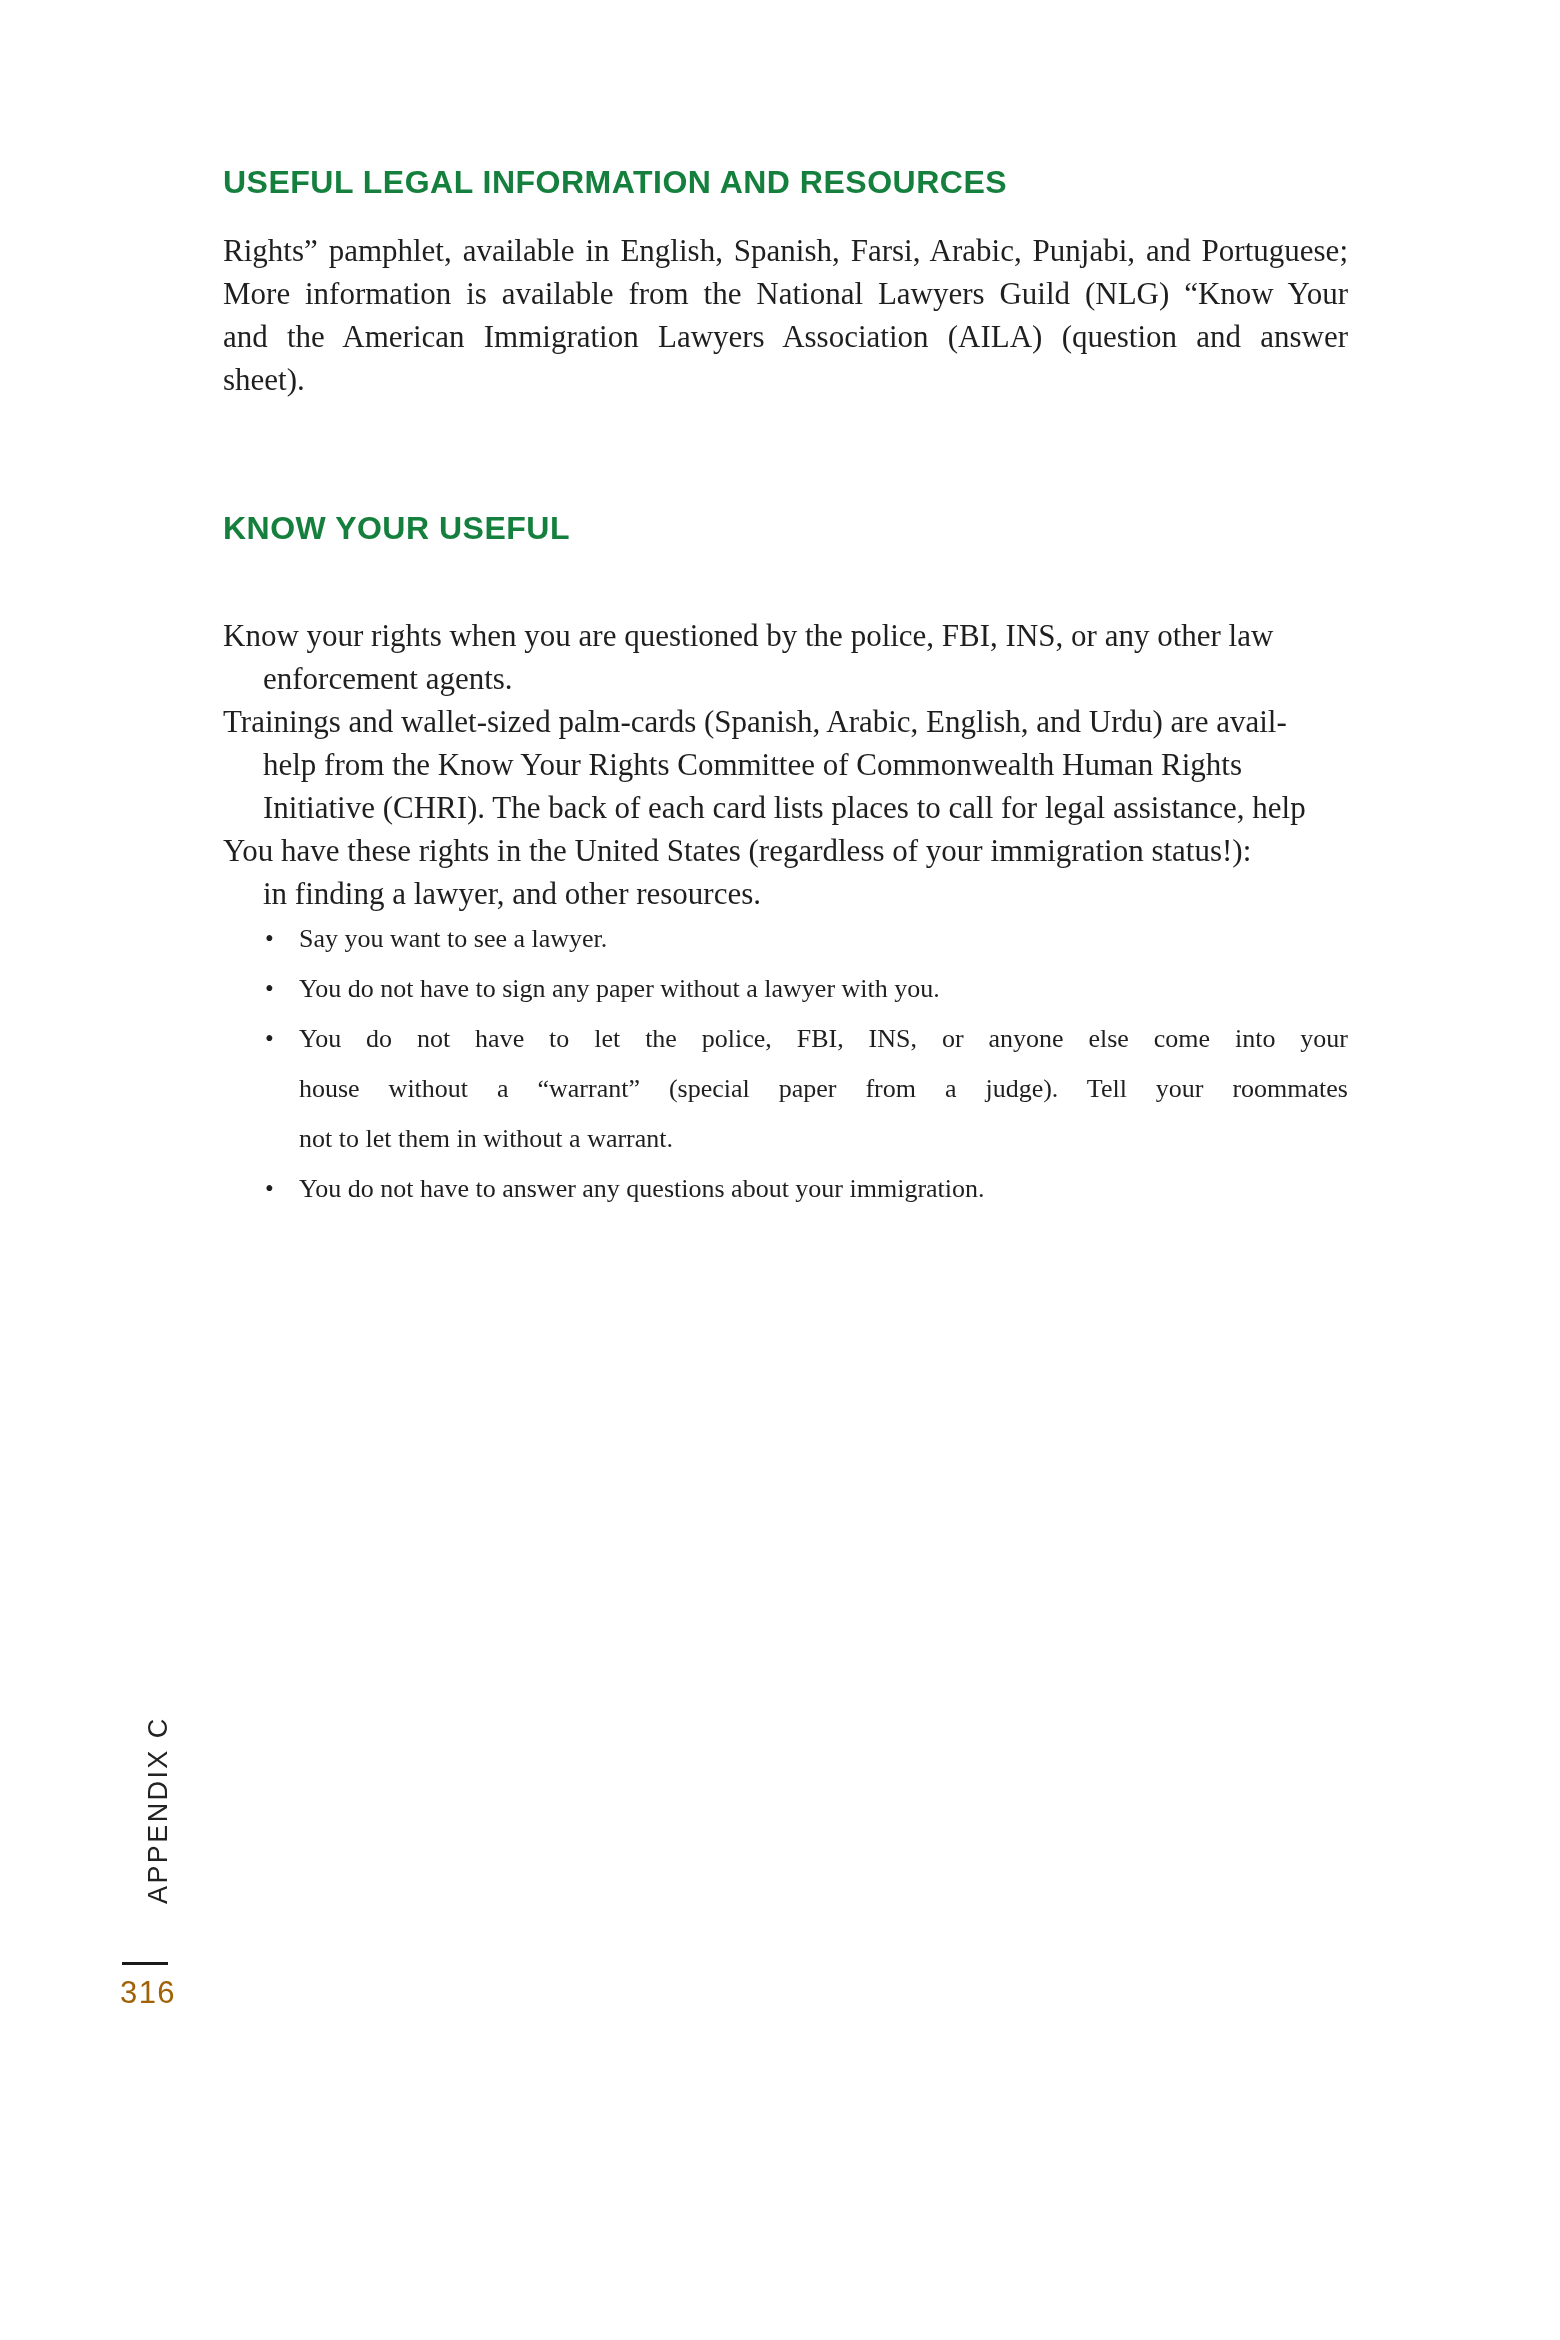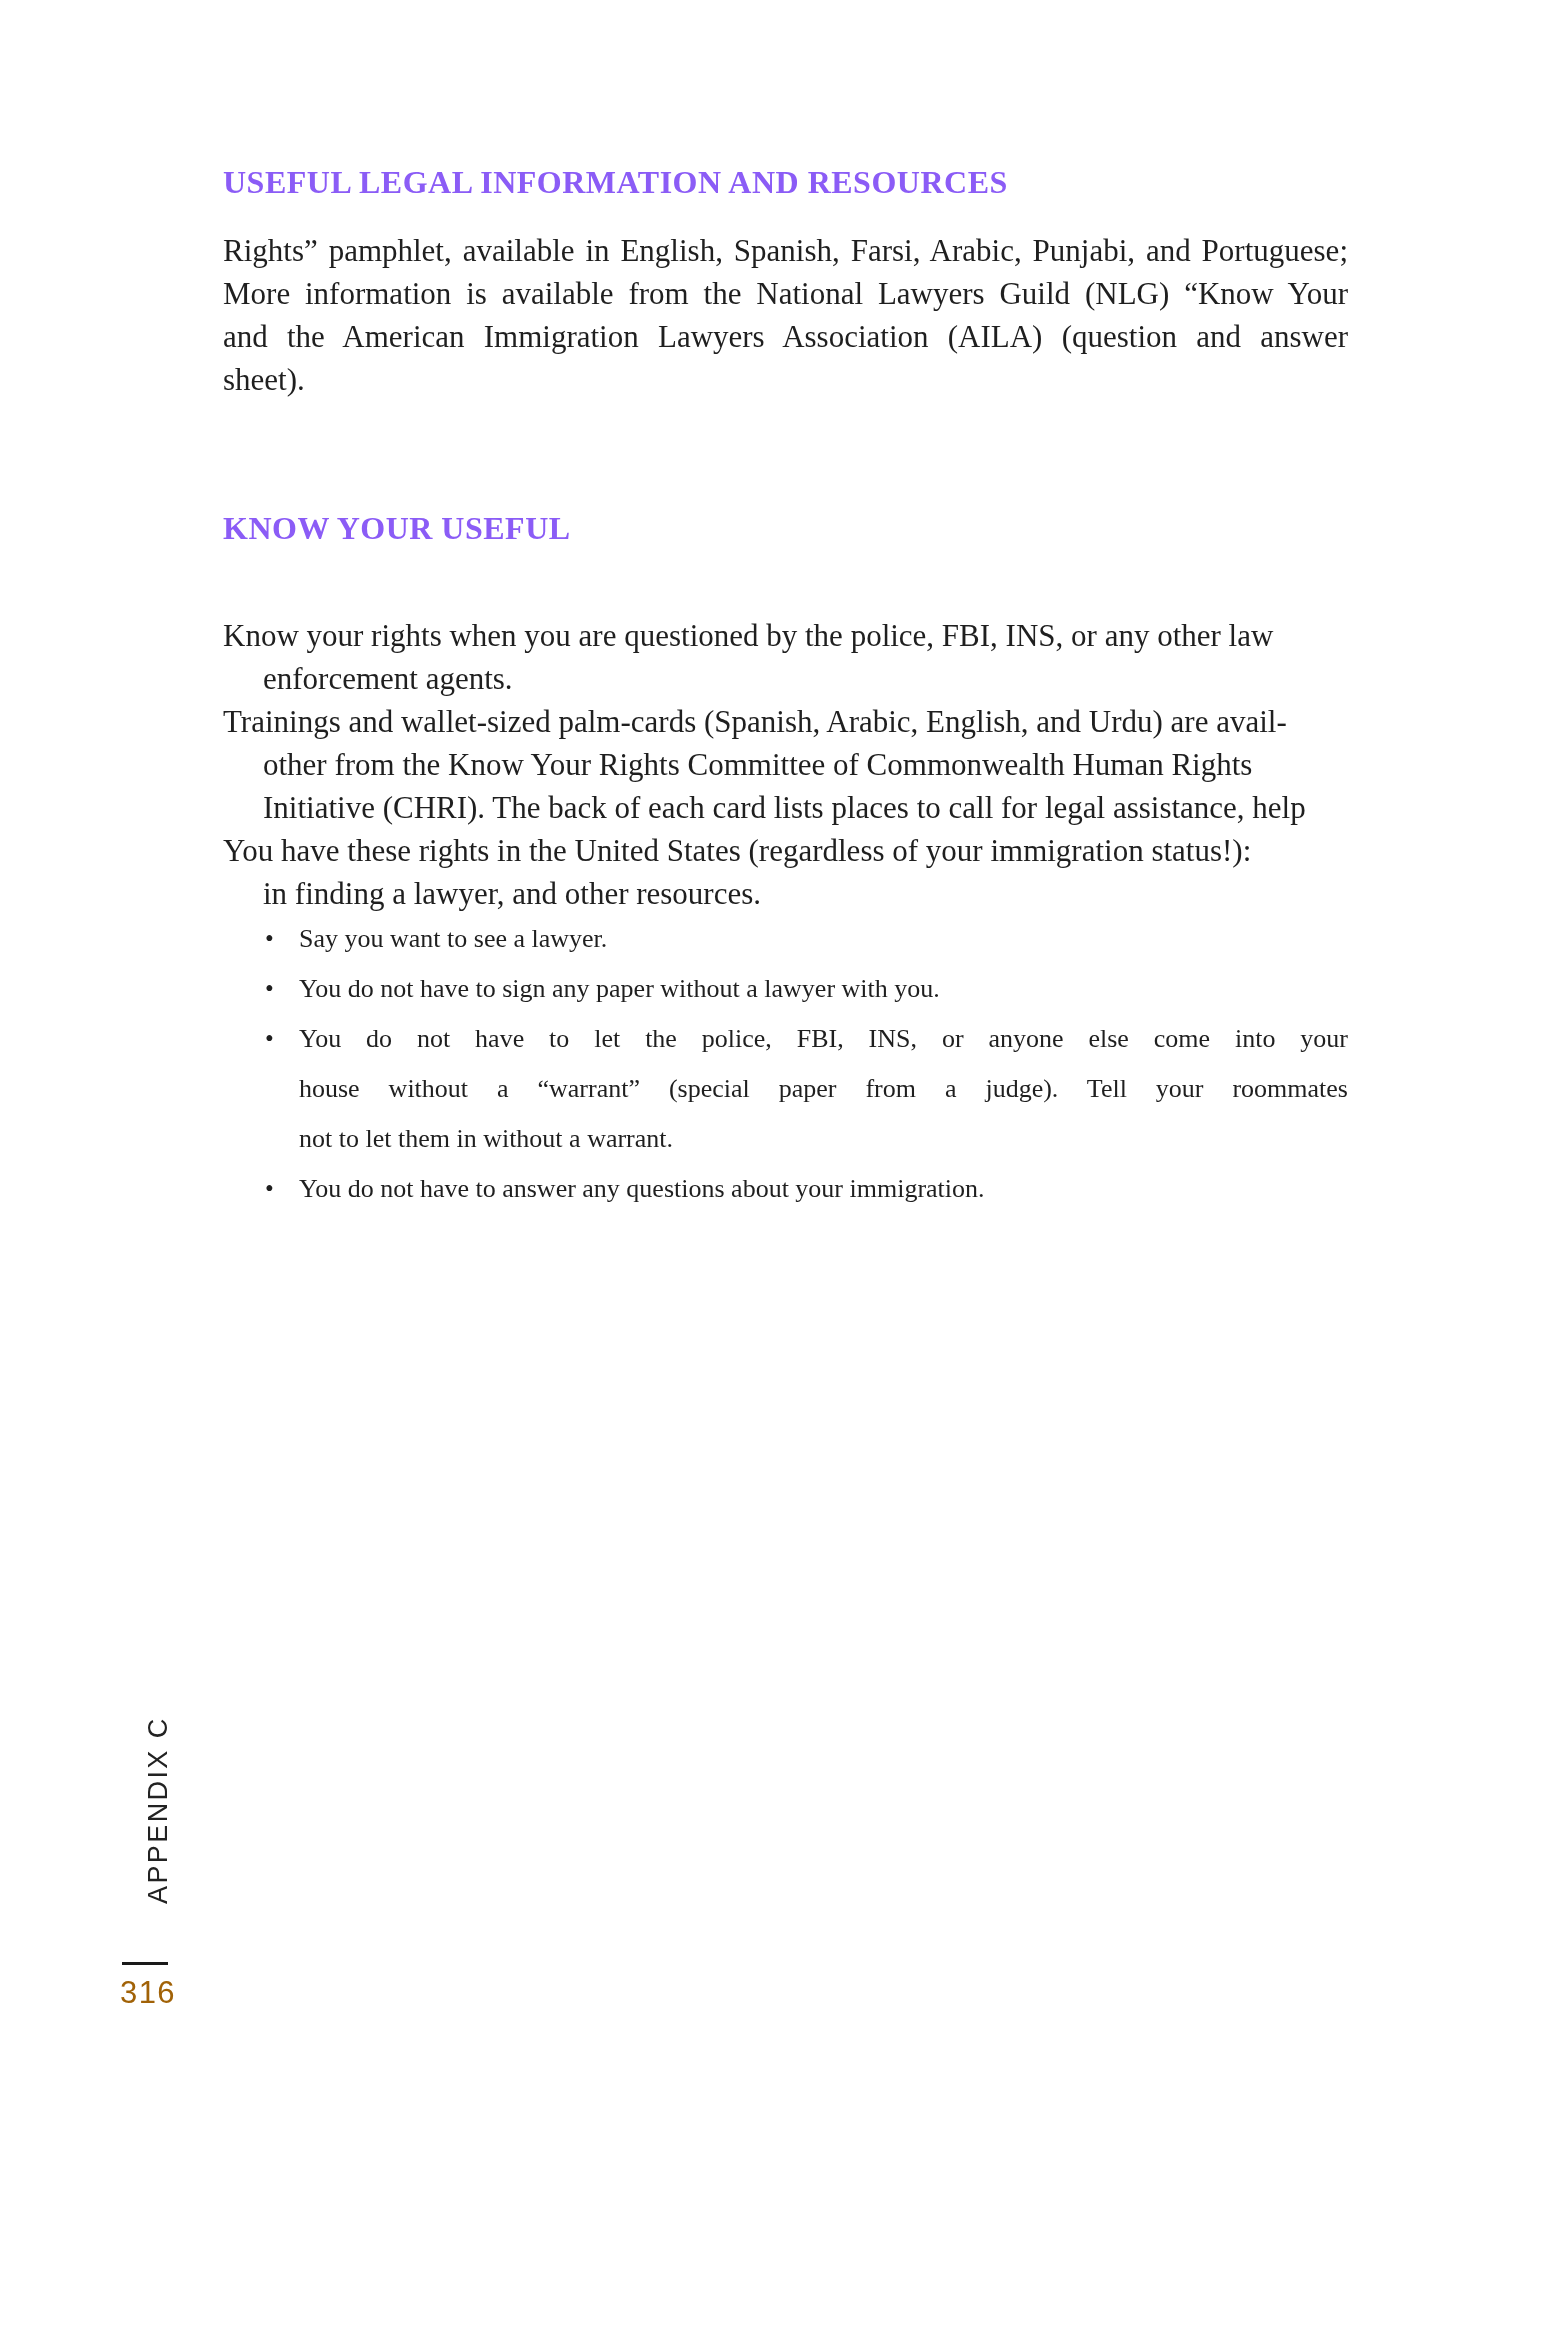--- a/index.html
+++ b/index.html
@@ -6,23 +6,23 @@
   .page{
     position:relative;
     width:1561px;height:2341px;
     background:#ffffff;
     color:#1f1f1f;
     font-family:"Liberation Serif", serif;
     overflow:hidden;
   }
   .heading{
     position:absolute;left:223px;margin:0;
-    font-family:Liberation Serif, serif;
+    font-family:Liberation Sans, sans-serif;
     font-weight:700;font-size:32px;line-height:32.5px;
-    letter-spacing:0.5px;color:#8b5cf6;white-space:nowrap;
+    letter-spacing:0.5px;color:#15803d;white-space:nowrap;
   }
   .h1{top:166px;}
   .h2{top:512px;}
   .para{position:absolute;left:223px;width:1125px;}
   .p1{top:229px;}
   .p2{top:575px;margin-top:39px;}
   .line{
     font-size:31px;line-height:43px;height:43px;
     white-space:nowrap;overflow:hidden;
   }
@@ -68,21 +68,21 @@
     <div class="line just">and the American Immigration Lawyers Association (AILA) (question and answer</div>
     <div class="line">sheet).</div>
   </div>
 
   <h2 class="heading h2">KNOW YOUR USEFUL</h2>
 
   <div class="para p2">
     <div class="line">Know your rights when you are questioned by the police, FBI, INS, or any other law</div>
     <div class="line ind">enforcement agents.</div>
     <div class="line">Trainings and wallet-sized palm-cards (Spanish, Arabic, English, and Urdu) are avail-</div>
-    <div class="line ind">other from the Know Your Rights Committee of Commonwealth Human Rights</div>
+    <div class="line ind">help from the Know Your Rights Committee of Commonwealth Human Rights</div>
     <div class="line ind">Initiative (CHRI). The back of each card lists places to call for legal assistance, help</div>
     <div class="line">You have these rights in the United States (regardless of your immigration status!):</div>
     <div class="line ind">in finding a lawyer, and other resources.</div>
   </div>
 
   <div class="list">
     <div class="row">
       <span class="bullet">•</span>
       <div class="btext">Say you want to see a lawyer.</div>
     </div>

